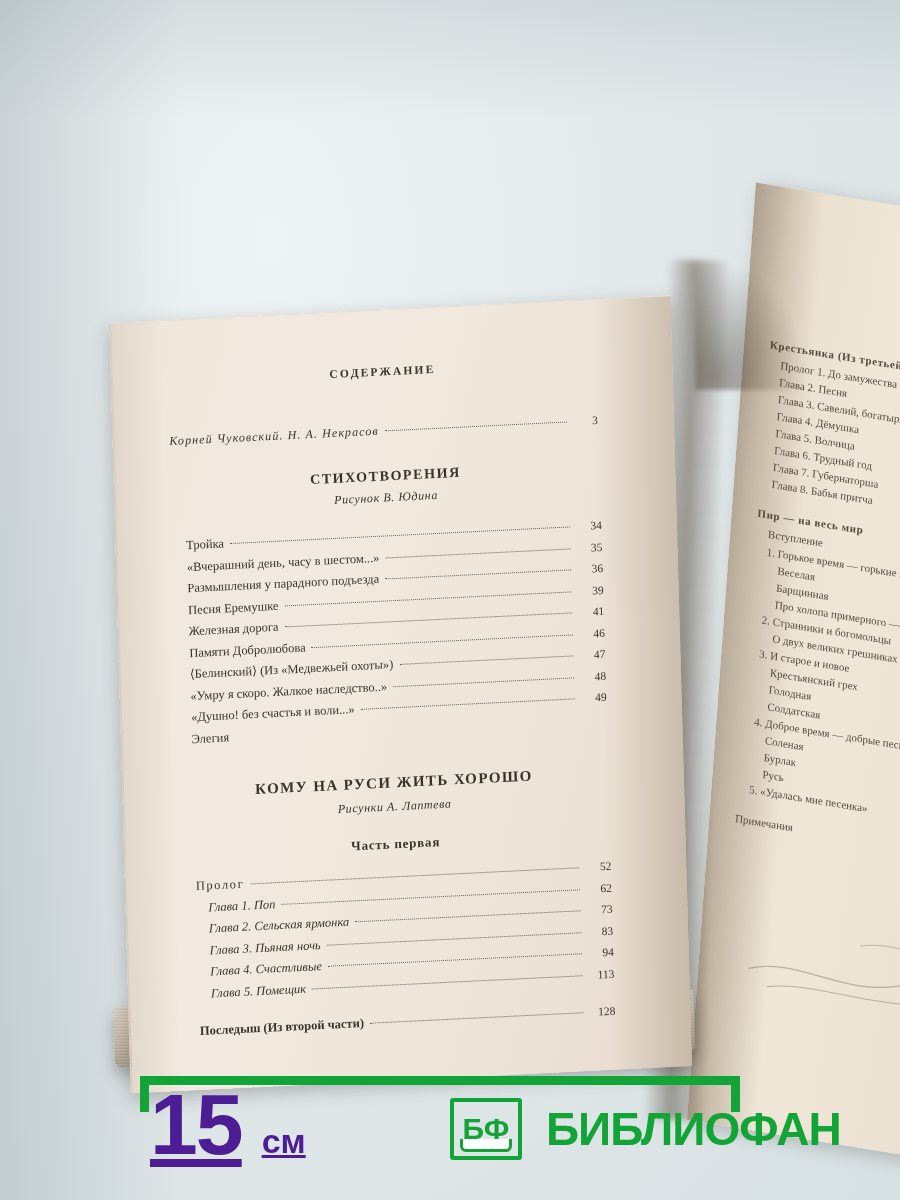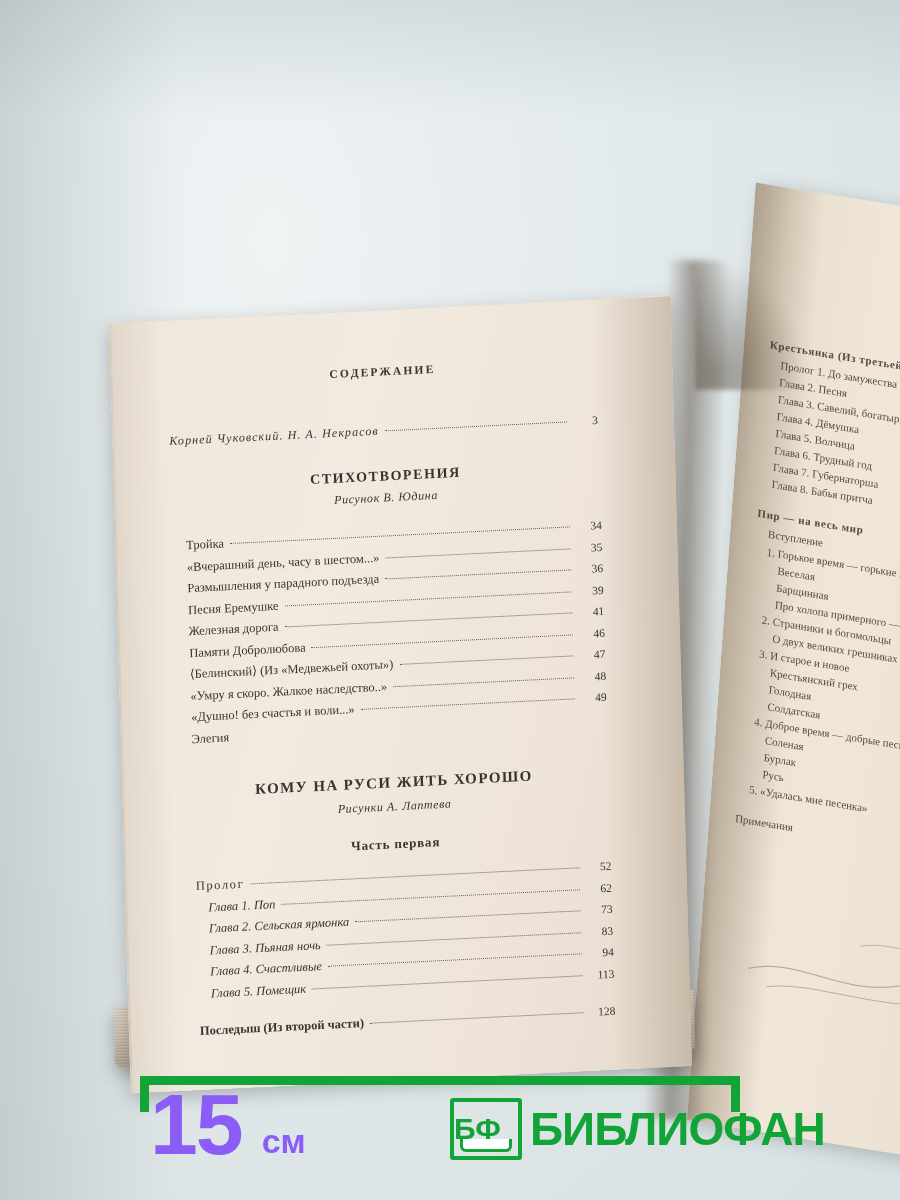--- a/index.html
+++ b/index.html
@@ -262,22 +262,23 @@
   }
   .ruler-cap-l { left: 0; }
   .ruler-cap-r { left: 591px; }
 
   .cm-label {
     position: absolute;
     left: 150px;
     top: 1086px;
     display: flex;
     align-items: flex-end;
-    color: #8b5cf6;
+    color: #4c1d95;
     font-family: "Liberation Sans", sans-serif;
+    text-decoration: underline;
   }
   .cm-num {
     font-size: 86px;
     font-weight: 700;
     line-height: .9;
     letter-spacing: -2px;
   }
   .cm-unit {
     font-size: 34px;
     font-weight: 700;
@@ -296,40 +297,42 @@
   }
   .brand-mark {
     width: 64px;
     height: 54px;
     border: 4px solid #13a438;
     border-radius: 3px;
     position: relative;
     margin-right: 8px;
     display: flex;
     align-items: center;
+    justify-content: center;
   }
   .brand-mark-text {
     font-size: 30px;
     font-weight: 700;
     line-height: 1;
   }
   .brand-mark::after {
     content: "";
     position: absolute;
     left: 6px; right: 6px; bottom: 4px;
     height: 10px;
     border: 3px solid #13a438;
     border-top: none;
     border-radius: 0 0 6px 6px;
     background: #fff;
   }
   .brand-name {
     font-size: 46px;
     font-weight: 700;
     letter-spacing: -1px;
+    margin-left: 16px;
   }
 </style>
 </head>
 <body>
 
 <div class="scene">
   <div class="scene-shadow-left"></div>
   <div class="scene-shadow-top"></div>
 </div>
 

